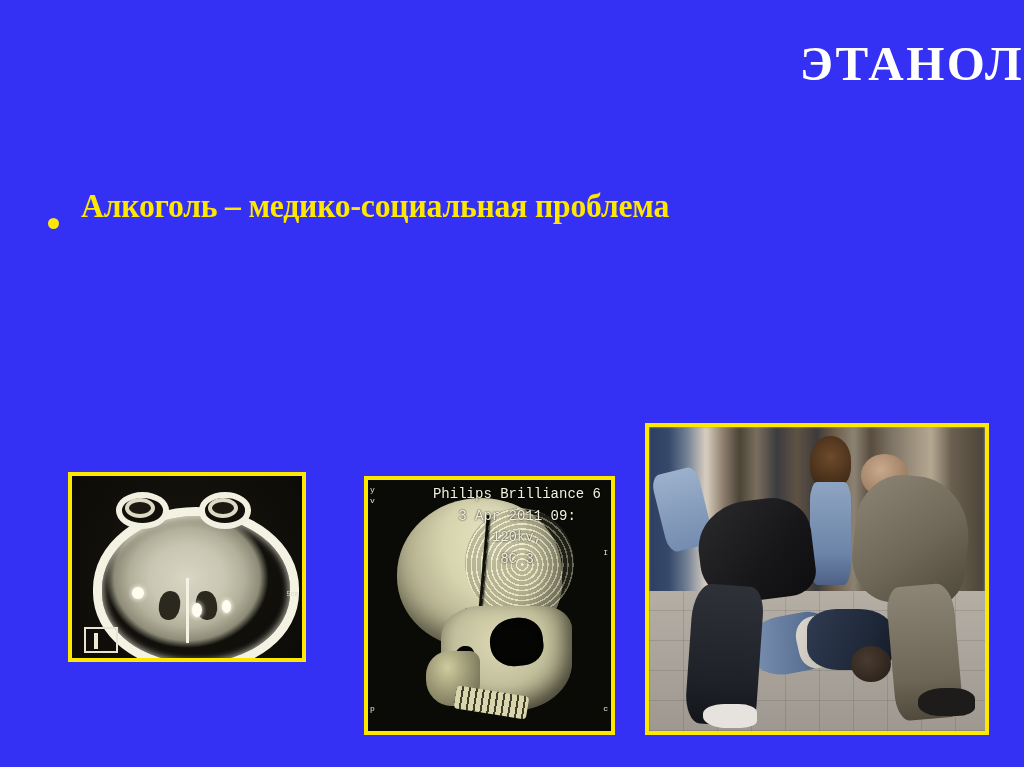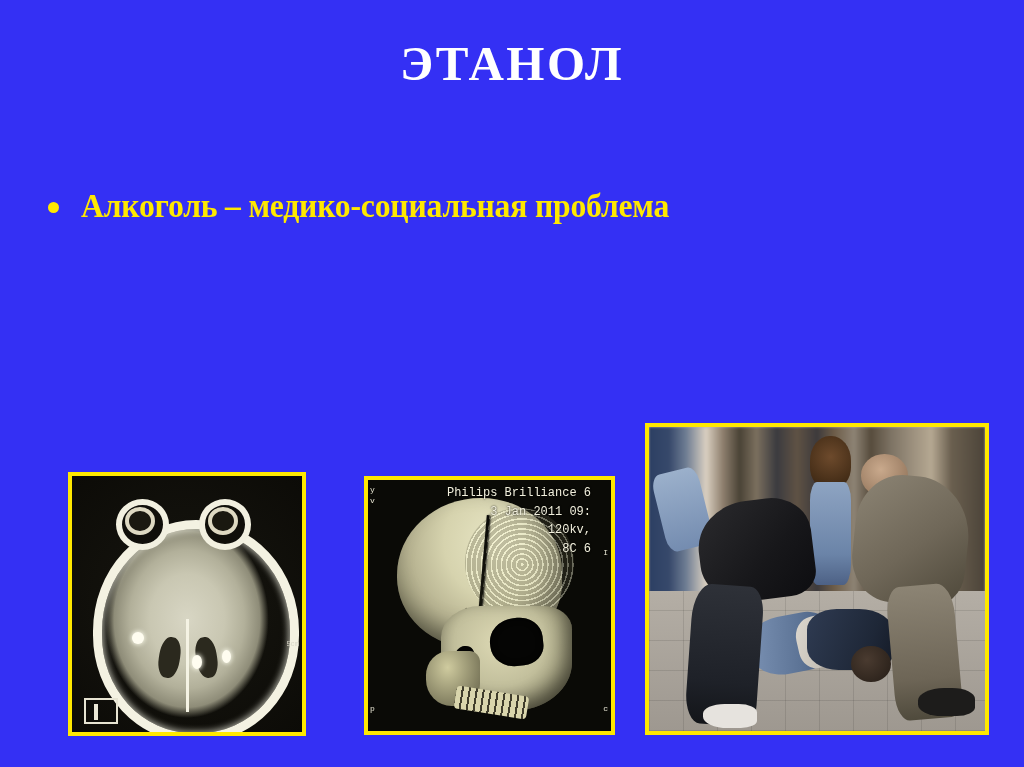--- a/index.html
+++ b/index.html
@@ -14,21 +14,21 @@
   #slide {
     position:relative;
     width:1024px; height:767px;
     background:#3430f4;
   }
 
   
   #title-block {
     position:absolute;
     top:38px; left:0; width:1024px;
-    text-align:center;
+    text-align:right;
   }
   #slide-title {
     font-size:49px;
     font-weight:bold;
     color:#ffffff;
     letter-spacing:2.5px;
     line-height:1.05;
     font-family:"Liberation Serif", serif;
   }
   #slide-subtitle {
@@ -41,21 +41,21 @@
   }
 
   
   #bullet-list {
     position:absolute;
     top:185px; left:48px;
     width:950px;
   }
   .bullet-row {
     display:flex;
-    align-items:flex-start;
+    align-items:flex-end;
     margin-bottom:14px;
   }
   .bullet-dot {
     flex:0 0 auto;
     width:11px; height:11px;
     border-radius:50%;
     background:#ffe800;
     margin-top:17px;
     margin-right:22px;
   }
@@ -72,21 +72,21 @@
   }
 
   
   .photo-frame {
     position:absolute;
     border:4px solid #ffe800;
     overflow:hidden;
     background:#000;
   }
 
-  #ct-brain-frame { left:68px;  top:472px; width:238px; height:264px; }
+  #ct-brain-frame { left:68px;  top:472px; width:238px; height:190px; }
   #ct-skull-frame { left:364px; top:476px; width:251px; height:259px; }
   #fight-frame    { left:645px; top:423px; width:344px; height:312px; }
 
   .photo-inner { position:absolute; inset:0; overflow:hidden; }
 
   
   #ct-brain-img {
     background:
       radial-gradient(ellipse 48% 52% at 50% 56%, #d8d6c4 0%, #c9c7b2 34%, #b2b09a 52%, #8e8c78 66%, rgba(60,58,48,0) 74%),
       radial-gradient(ellipse 40% 44% at 50% 58%, #a9a790 0%, #8e8c76 55%, rgba(60,58,48,0) 72%),
@@ -219,25 +219,25 @@
   }
   #skull-mandible {
     position:absolute;
     left:24%; top:68%; width:22%; height:22%;
     border-radius:44% 20% 40% 48%;
     background:radial-gradient(ellipse at 40% 30%, #cfcb9f, #706d52 85%);
   }
   
   #scanner-text {
     position:absolute;
-    right:20px; top:4px;
-    text-align:right;
+    right:10px; top:4px;
+    text-align:center;
     color:#f2f0dd;
     font-family:"Liberation Mono", monospace;
-    font-size:12px;
+    font-size:14px;
     line-height:1.55;
     text-shadow:0 0 2px #000;
   }
   .scanner-corner {
     position:absolute;
     color:#e8e6d4;
     font-family:"Liberation Mono", monospace;
     font-size:8px;
   }
   #sc-tl { left:2px;  top:5px; }
@@ -402,23 +402,23 @@
         <div id="skull-fracture"></div>
         <div id="skull-fracture-2"></div>
         <div id="skull-face"></div>
         <div class="eye-socket" id="socket-main"></div>
         <div class="eye-socket" id="socket-nasal"></div>
         <div id="skull-mandible"></div>
         <div id="skull-teeth"></div>
 
         <div id="scanner-text">
           <div>Philips Brilliance 6</div>
-          <div>3 Jan 2011 09:</div>
+          <div>3 Apr 2011 09:</div>
           <div>120kv,</div>
-          <div>8C 6</div>
+          <div>8C 3</div>
         </div>
         <div class="scanner-corner" id="sc-tl">y</div>
         <div class="scanner-corner" id="sc-tl2">v</div>
         <div class="scanner-corner" id="sc-bl">p</div>
         <div class="scanner-corner" id="sc-br">c</div>
         <div class="scanner-corner" id="sc-mr">I</div>
       </div>
     </div>
   </div>
 

